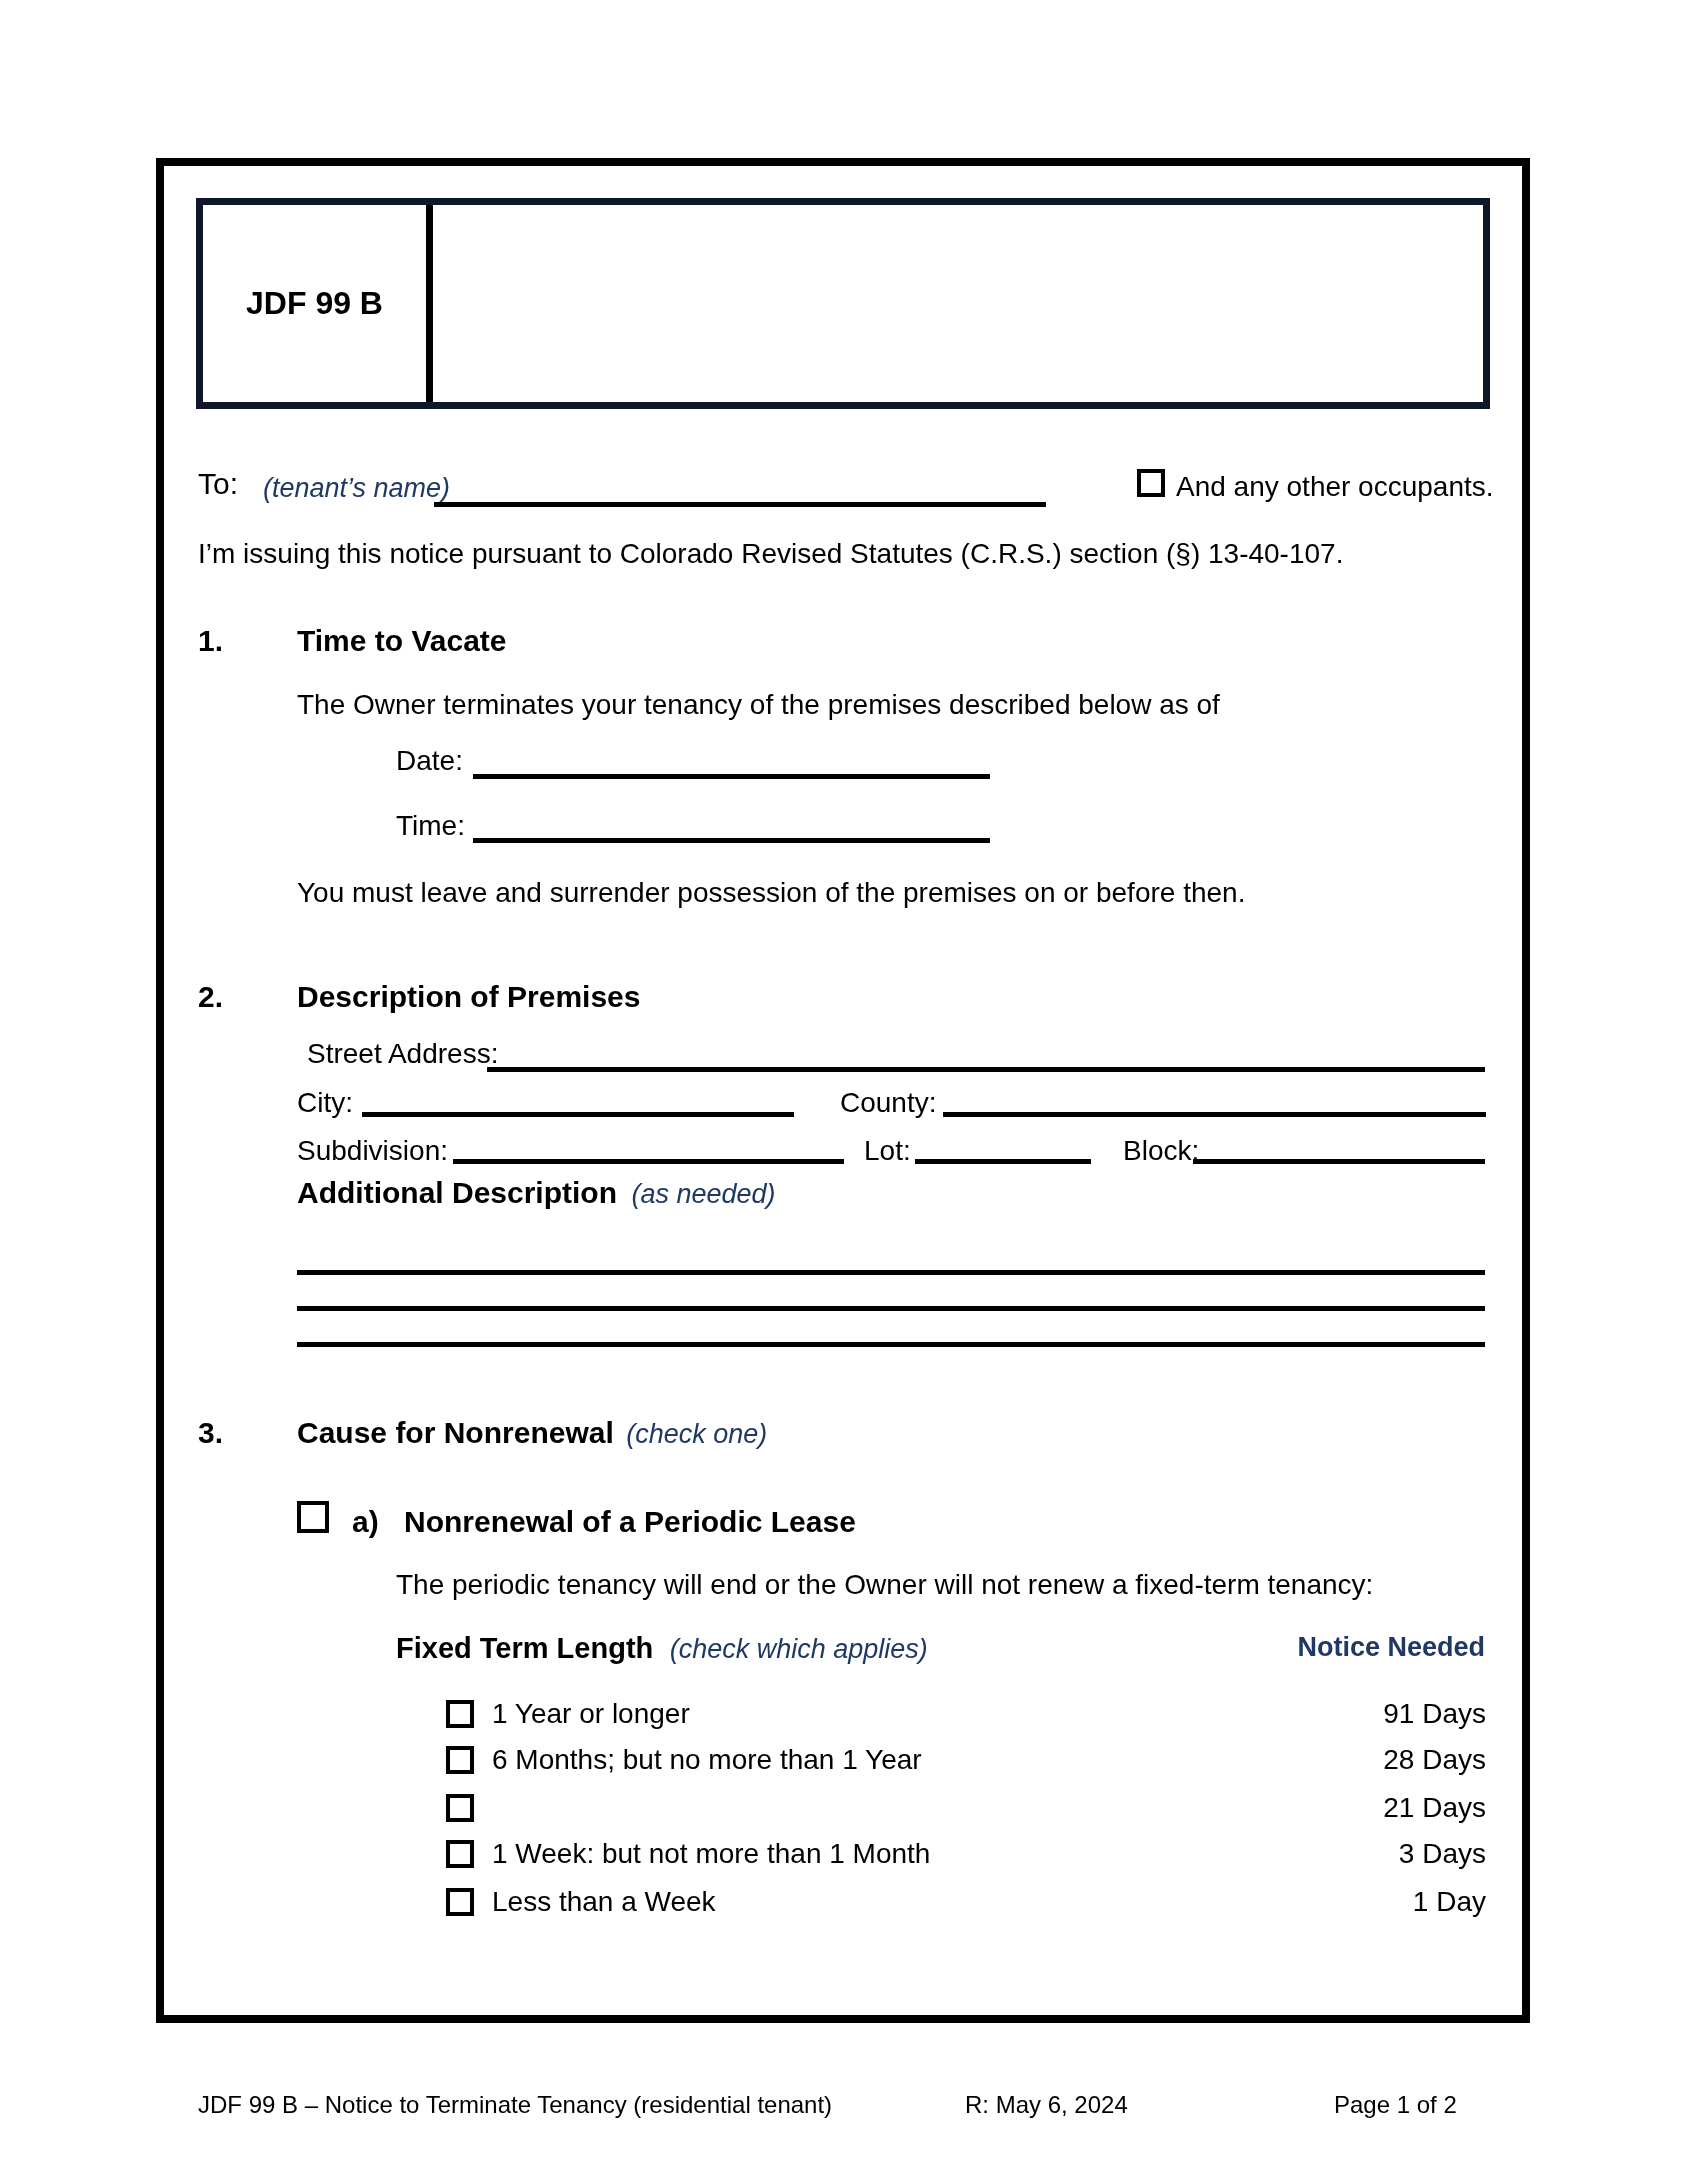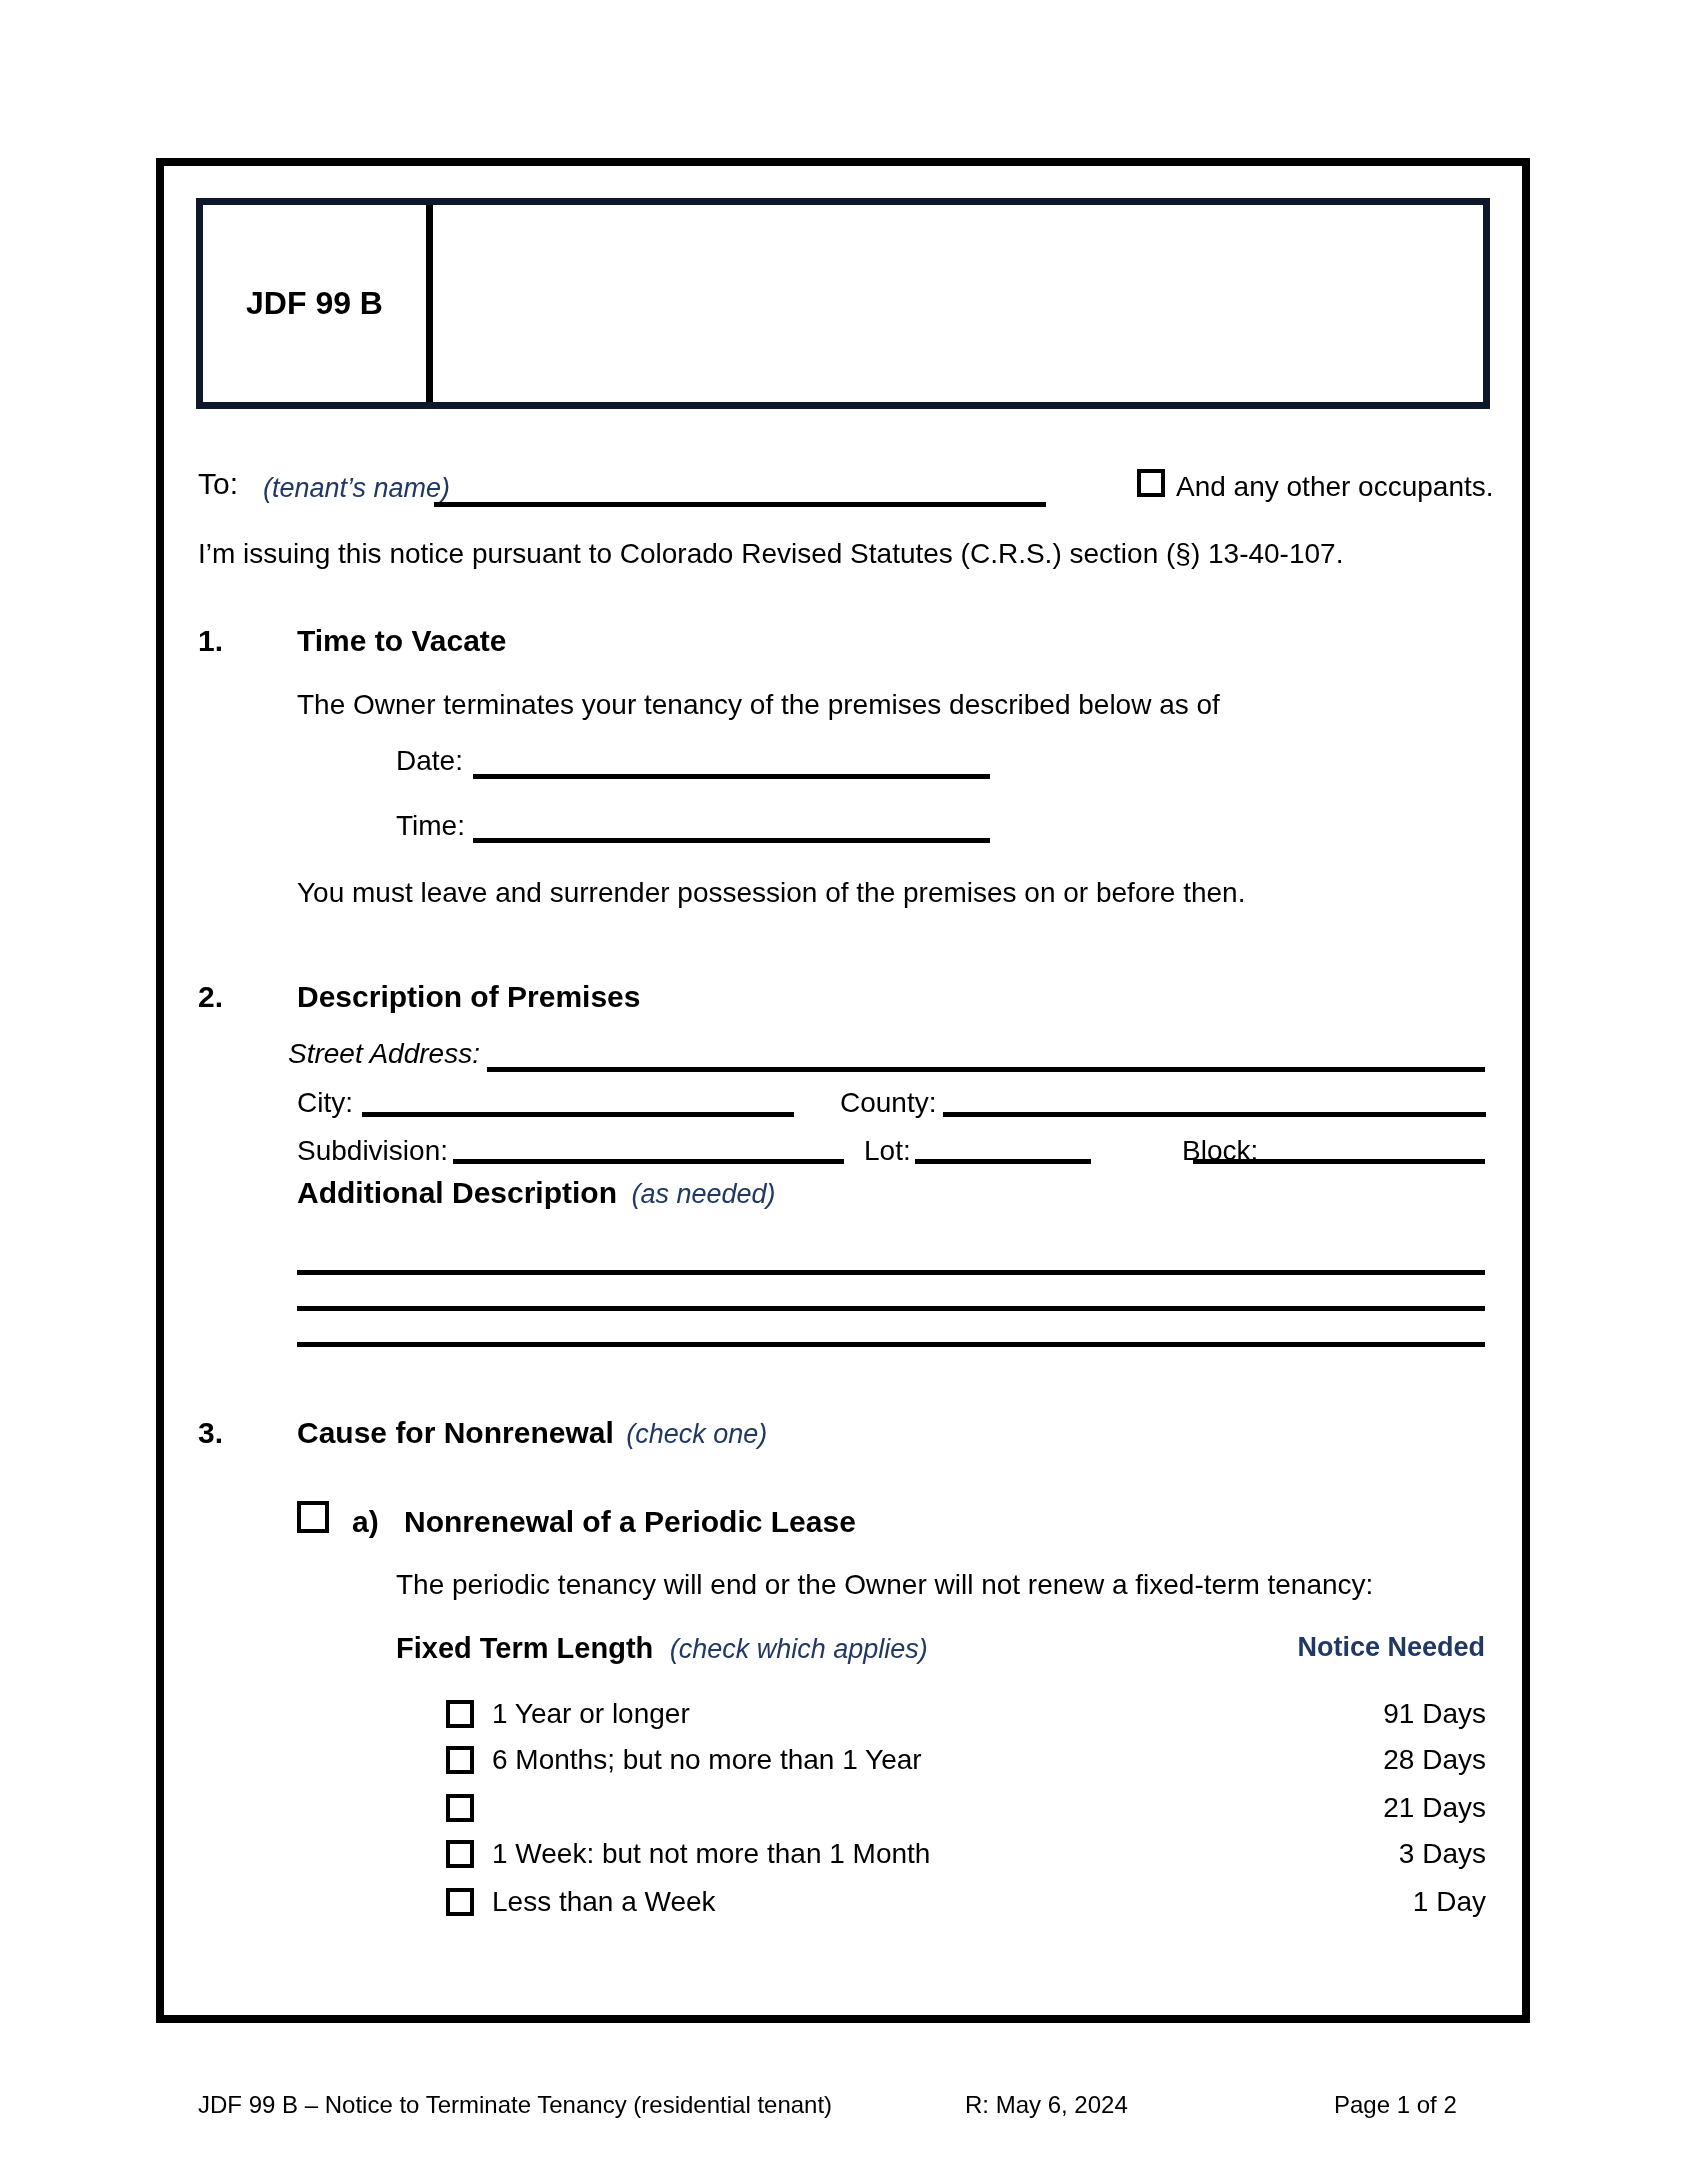--- a/index.html
+++ b/index.html
@@ -78,33 +78,33 @@
 <div class="blank" style="left:473px;top:743px;width:517px;height:36px;"></div>
 
 <span class="abs txt" style="left:396px;top:810px;">Time:</span>
 <div class="blank" style="left:473px;top:807px;width:517px;height:36px;"></div>
 
 <span class="abs txt" style="left:297px;top:877px;">You must leave and surrender possession of the premises on or before then.</span>
 
 <span class="abs sec-head" style="left:198px;top:980px;">2.</span>
 <span class="abs sec-head" style="left:297px;top:980px;">Description of Premises</span>
 
-<span class="abs txt" style="left:288px;top:1038px;font-style:italic;">Street Address:</span>
+<span class="abs txt" style="left:307px;top:1038px;">Street Address:</span>
 <div class="blank" style="left:487px;top:1036px;width:998px;height:36px;"></div>
 
 <span class="abs txt" style="left:297px;top:1087px;">City:</span>
 <div class="blank" style="left:362px;top:1085px;width:432px;height:32px;"></div>
 <span class="abs txt" style="left:840px;top:1087px;">County:</span>
 <div class="blank" style="left:943px;top:1085px;width:543px;height:32px;"></div>
 
 <span class="abs txt" style="left:297px;top:1135px;">Subdivision:</span>
 <div class="blank" style="left:453px;top:1132px;width:391px;height:32px;"></div>
 <span class="abs txt" style="left:864px;top:1135px;">Lot:</span>
 <div class="blank" style="left:915px;top:1132px;width:176px;height:32px;"></div>
-<span class="abs txt" style="left:1182px;top:1135px;text-align:right;">Block:</span>
+<span class="abs txt" style="left:1123px;top:1135px;text-align:right;">Block:</span>
 <div class="blank" style="left:1193px;top:1132px;width:292px;height:32px;"></div>
 
 <div class="abs" style="left:297px;top:1164px;margin-top:12px;">
   <span class="b" style="font-size:30px;">Additional Description</span>
   <span class="hint" style="margin-left:10px;">(as needed)</span>
 </div>
 
 <div class="rule" style="top:1270px;"></div>
 <div class="rule" style="top:1306px;"></div>
 <div class="rule" style="top:1342px;"></div>

